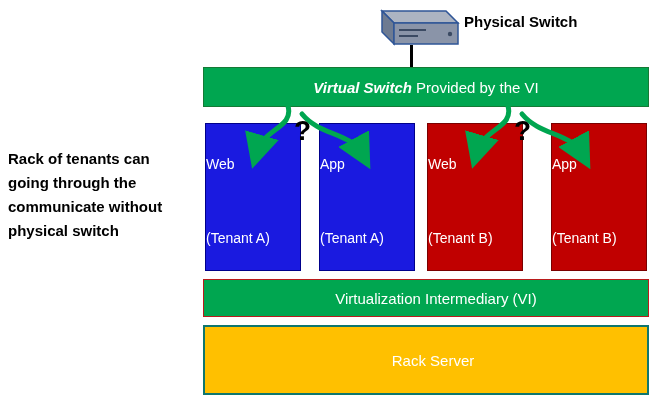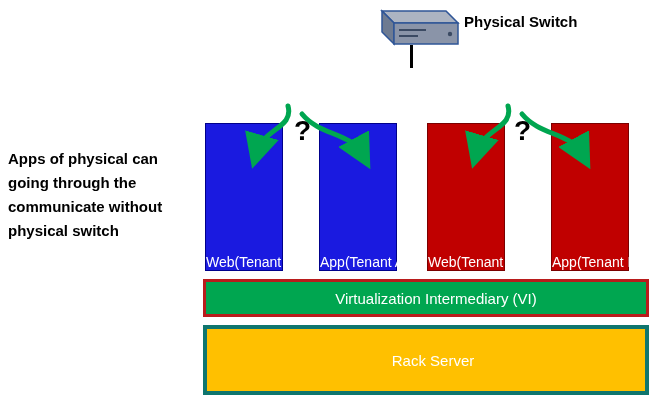--- a/index.html
+++ b/index.html
@@ -20,27 +20,27 @@
   #switch-label{left:464px;top:13px;font-size:15px;font-weight:bold;color:#000;white-space:nowrap;}
   #connector{left:410px;top:45px;width:3px;height:23px;background:#000;}
 
   
   .bar{
     left:203px;width:446px;display:flex;align-items:center;justify-content:center;
     color:#fff;font-size:15px;box-sizing:border-box;
   }
   #vswitch-bar{top:67px;height:40px;background:#00A650;border:1px solid #157a35;}
   #vswitch-bar .bi{font-weight:bold;font-style:italic;}
-  #vi-bar{top:279px;height:38px;background:#00A650;border:3px solid #b91c1c;padding-left:20px;}
-  #rack-bar{top:325px;height:70px;background:#FFC000;border:4px solid #0f766e;padding-left:14px;}
+  #vi-bar{top:279px;height:38px;background:#00A650;border:1px solid #b91c1c;padding-left:20px;}
+  #rack-bar{top:325px;height:70px;background:#FFC000;border:2px solid #0f766e;padding-left:14px;}
 
   
   .tenant-box{
-    top:123px;width:78px;height:148px;box-sizing:border-box;
-    display:flex;align-items:flex-end;
+    top:123px;width:96px;height:148px;box-sizing:border-box;
+    display:flex;flex-direction:column;align-items:flex-start;
     color:#fff;font-size:14px;text-align:center;
   }
   .tenant-box .role{margin-top:32px;}
   .tenant-box .tenant{margin-top:58px;white-space:nowrap;}
   .t-blue{background:#1A1AE0;border:1px solid #00008b;}
   .t-red{background:#C00000;border:1px solid #7a0000;}
   #box-web-a{left:205px;}
   #box-app-a{left:319px;}
   #box-web-b{left:427px;}
   #box-app-b{left:551px;}
@@ -53,37 +53,40 @@
   }
   #qmark-a{left:294px;top:117px;}
   #qmark-b{left:514px;top:117px;}
 </style>
 </head>
 <body>
 
 <div id="canvas">
 
   <div id="annotation" class="abs">
-    <div>Apps of physical can</div>
+    <div>Rack of tenants can</div>
     <div>going through the</div>
     <div>communicate without</div>
     <div>physical switch</div>
   </div>
 
   <svg id="switch-icon" class="abs" viewBox="0 0 94 42">
     <polygon points="16,5 80,5 92,17 28,17" fill="#ACB4C2" stroke="#2F5597" stroke-width="1.5"></polygon>
     <polygon points="16,5 28,17 28,38 16,26" fill="#6E7B91" stroke="#2F5597" stroke-width="1.5"></polygon>
     <polygon points="28,17 92,17 92,38 28,38" fill="#8A94A8" stroke="#2F5597" stroke-width="1.5"></polygon>
     <line x1="33" y1="24" x2="60" y2="24" stroke="#3B4A63" stroke-width="2"></line>
     <line x1="33" y1="30" x2="52" y2="30" stroke="#3B4A63" stroke-width="2"></line>
     <circle cx="84" cy="28" r="2.2" fill="#3B4A63"></circle>
   </svg>
   <div id="switch-label" class="abs">Physical Switch</div>
   <div id="connector" class="abs"></div>
 
+  <div id="vswitch-bar" class="bar abs">
+    <span class="bi">Virtual Switch</span>&nbsp;<span>Provided by the VI</span>
+  </div>
 
   <div id="box-web-a" class="tenant-box t-blue abs">
     <div class="role">Web</div>
     <div class="tenant">(Tenant A)</div>
   </div>
   <div id="box-app-a" class="tenant-box t-blue abs">
     <div class="role">App</div>
     <div class="tenant">(Tenant A)</div>
   </div>
   <div id="box-web-b" class="tenant-box t-red abs">

